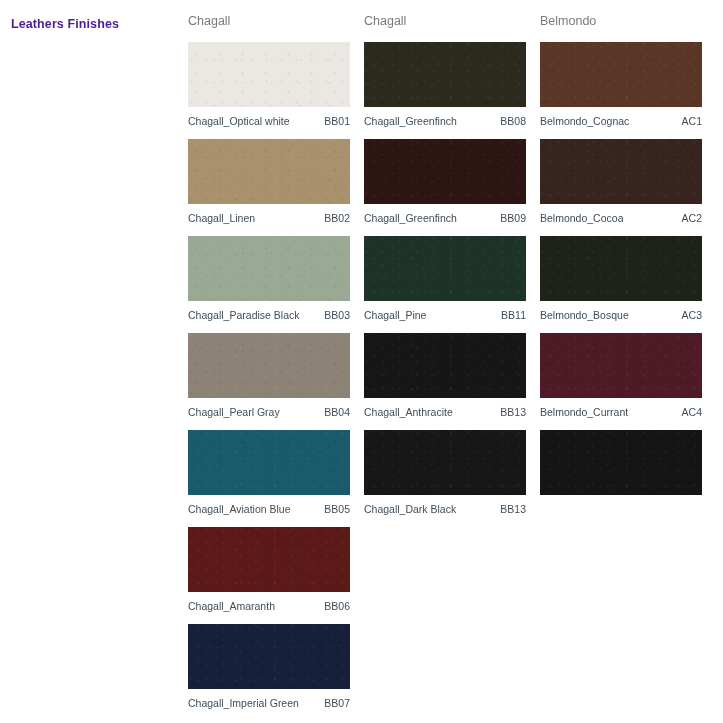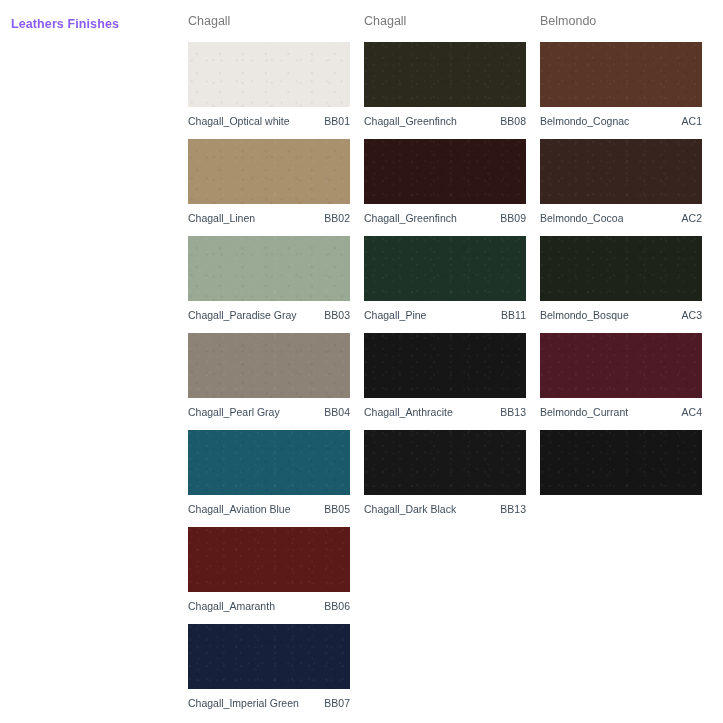--- a/index.html
+++ b/index.html
@@ -27,21 +27,21 @@
   }
 
   
   .page-title {
     position: absolute;
     left: 11px;
     top: 17px;
     width: 170px;
     font-size: 12.5px;
     font-weight: bold;
-    color: #8b5cf6;
+    color: #4c1d95;
     letter-spacing: 0.1px;
     line-height: 15px;
   }
 
   
   .groups {
     position: absolute;
     left: 188px;
     top: 14px;
     width: 535px;
@@ -142,21 +142,21 @@
           <div class="swatch-item">
             <div class="swatch-chip" style="background-color: rgb(169, 145, 110);"></div>
             <div class="swatch-caption">
               <span class="swatch-name">Chagall_Linen</span>
               <span class="swatch-code">BB02</span>
             </div>
           </div>
           <div class="swatch-item">
             <div class="swatch-chip" style="background-color: rgb(154, 169, 147);"></div>
             <div class="swatch-caption">
-              <span class="swatch-name">Chagall_Paradise Gray</span>
+              <span class="swatch-name">Chagall_Paradise Black</span>
               <span class="swatch-code">BB03</span>
             </div>
           </div>
           <div class="swatch-item">
             <div class="swatch-chip" style="background-color: rgb(141, 130, 118);"></div>
             <div class="swatch-caption">
               <span class="swatch-name">Chagall_Pearl Gray</span>
               <span class="swatch-code">BB04</span>
             </div>
           </div>

